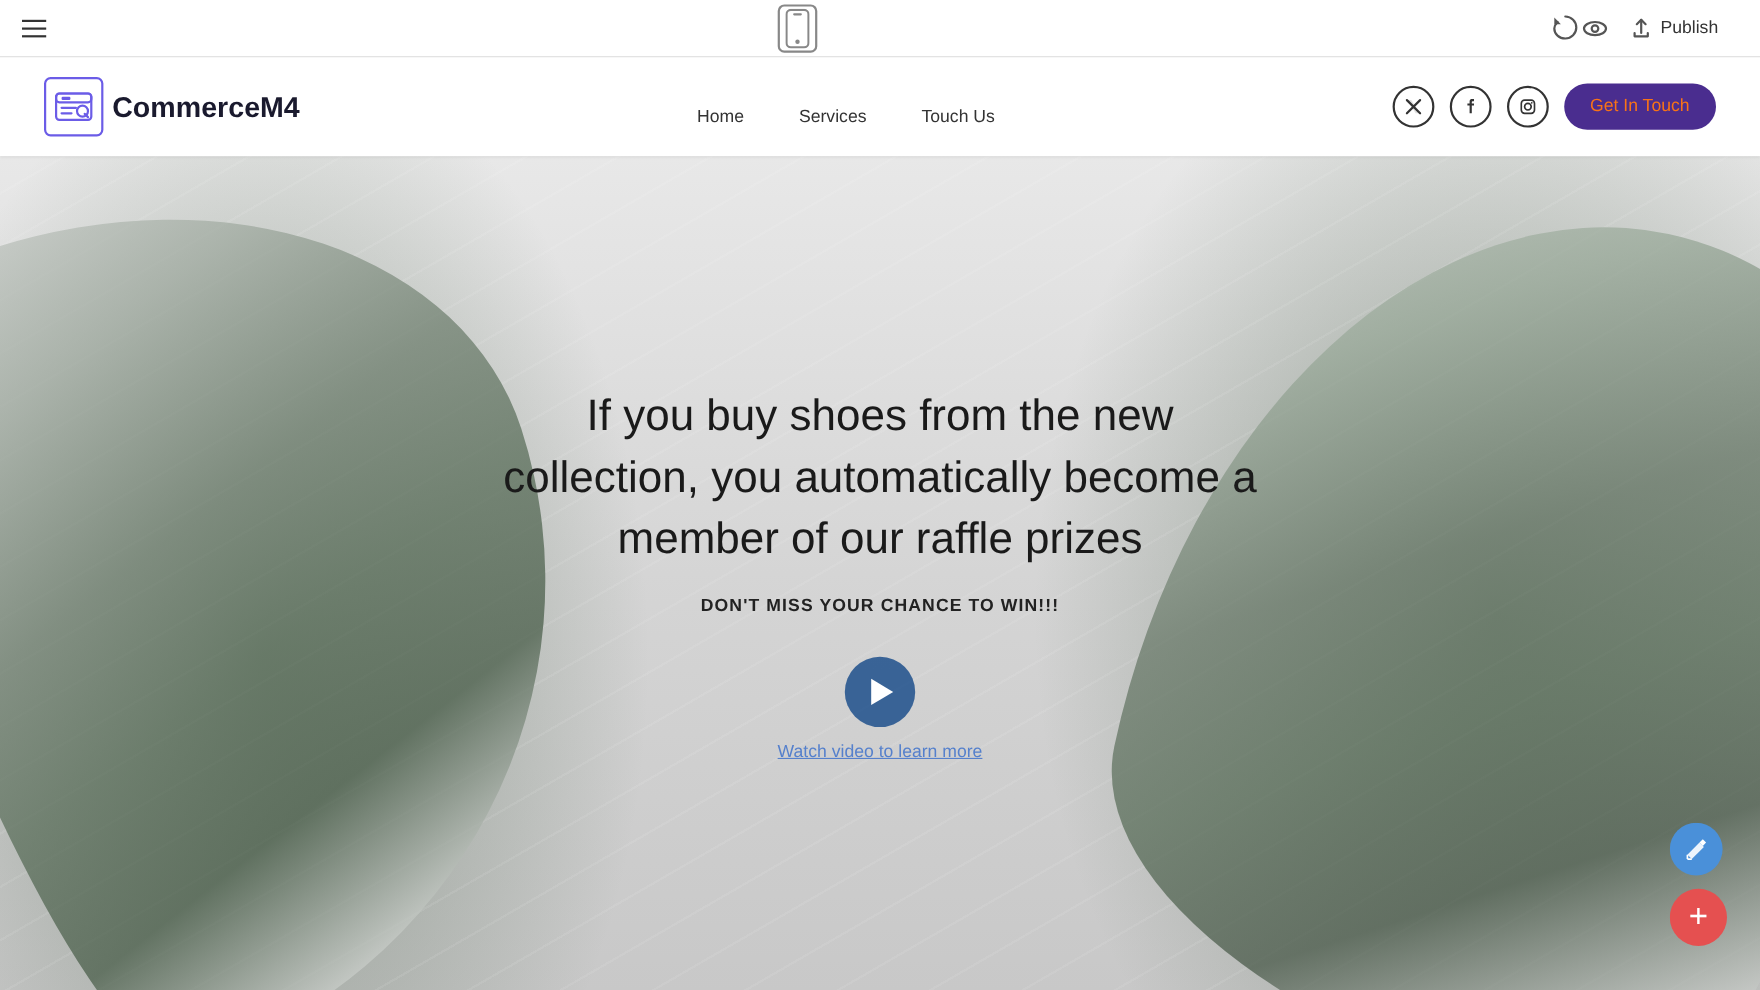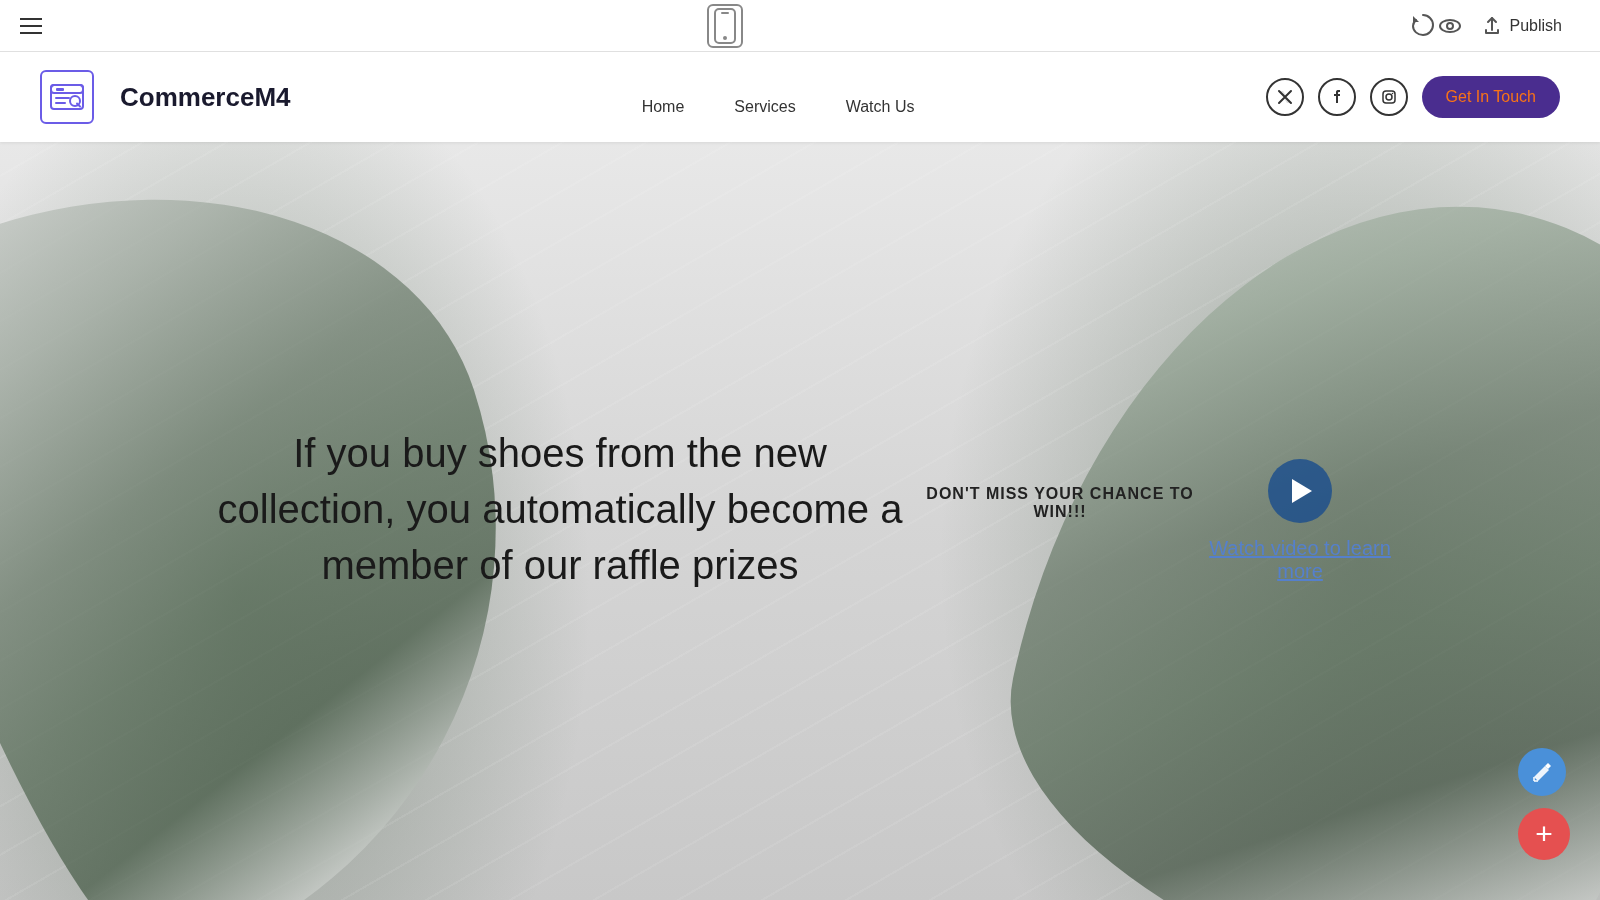--- a/index.html
+++ b/index.html
@@ -107,21 +107,21 @@
       align-items: center;
       justify-content: space-between;
       padding: 0 40px;
       z-index: 999;
       box-shadow: 0 1px 3px rgba(0,0,0,0.08);
     }
 
     .brand {
       display: flex;
       align-items: center;
-      gap: 26px;
+      gap: 8px;
     }
 
     .brand-logo {
       width: 54px;
       height: 54px;
       border: 2px solid #6b5ce7;
       border-radius: 6px;
       display: flex;
       align-items: center;
       justify-content: center;
@@ -192,21 +192,21 @@
       bottom: 0;
       background: #d8d8d8;
       overflow: hidden;
     }
 
     
     .hero-content {
       position: absolute;
       inset: 0;
       display: flex;
-      flex-direction: row;
+      flex-direction: column;
       align-items: center;
       justify-content: center;
       text-align: center;
       padding: 0 200px;
     }
 
     .hero-headline {
       font-size: 40px;
       font-weight: 400;
       color: #1a1a1a;
@@ -246,21 +246,21 @@
     .play-triangle {
       width: 0;
       height: 0;
       border-top: 12px solid transparent;
       border-bottom: 12px solid transparent;
       border-left: 20px solid white;
       margin-left: 4px;
     }
 
     .watch-video-link {
-      font-size: 20px;
+      font-size: 16px;
       color: #5580cc;
       text-decoration: underline;
       cursor: pointer;
     }
 
     
     .fab-container {
       position: fixed;
       bottom: 40px;
       right: 30px;
@@ -376,21 +376,21 @@
         <circle cx="26" cy="22" r="5" fill="none" stroke="#6b5ce7" stroke-width="2"></circle>
         <line x1="28" y1="24.5" x2="31" y2="27.5" stroke="#6b5ce7" stroke-width="2" stroke-linecap="round"></line>
       </svg>
     </div>
     <span class="brand-name">CommerceM4</span>
   </div>
 
   <div class="nav-links">
     <a class="nav-link">Home</a>
     <a class="nav-link">Services</a>
-    <a class="nav-link">Watch Us</a>
+    <a class="nav-link">Touch Us</a>
   </div>
 
   <div class="nav-right">
     <div class="social-btn">
       <svg width="16" height="16" viewBox="0 0 16 16">
         <path d="M2 2 L14 14 M14 2 L2 14" stroke="#333" stroke-width="2" stroke-linecap="round"></path>
         <path d="M2 2 L6 2 L14 14 L10 14 Z" fill="#333" opacity="0.15"></path>
       </svg>
     </div>
     <div class="social-btn">

